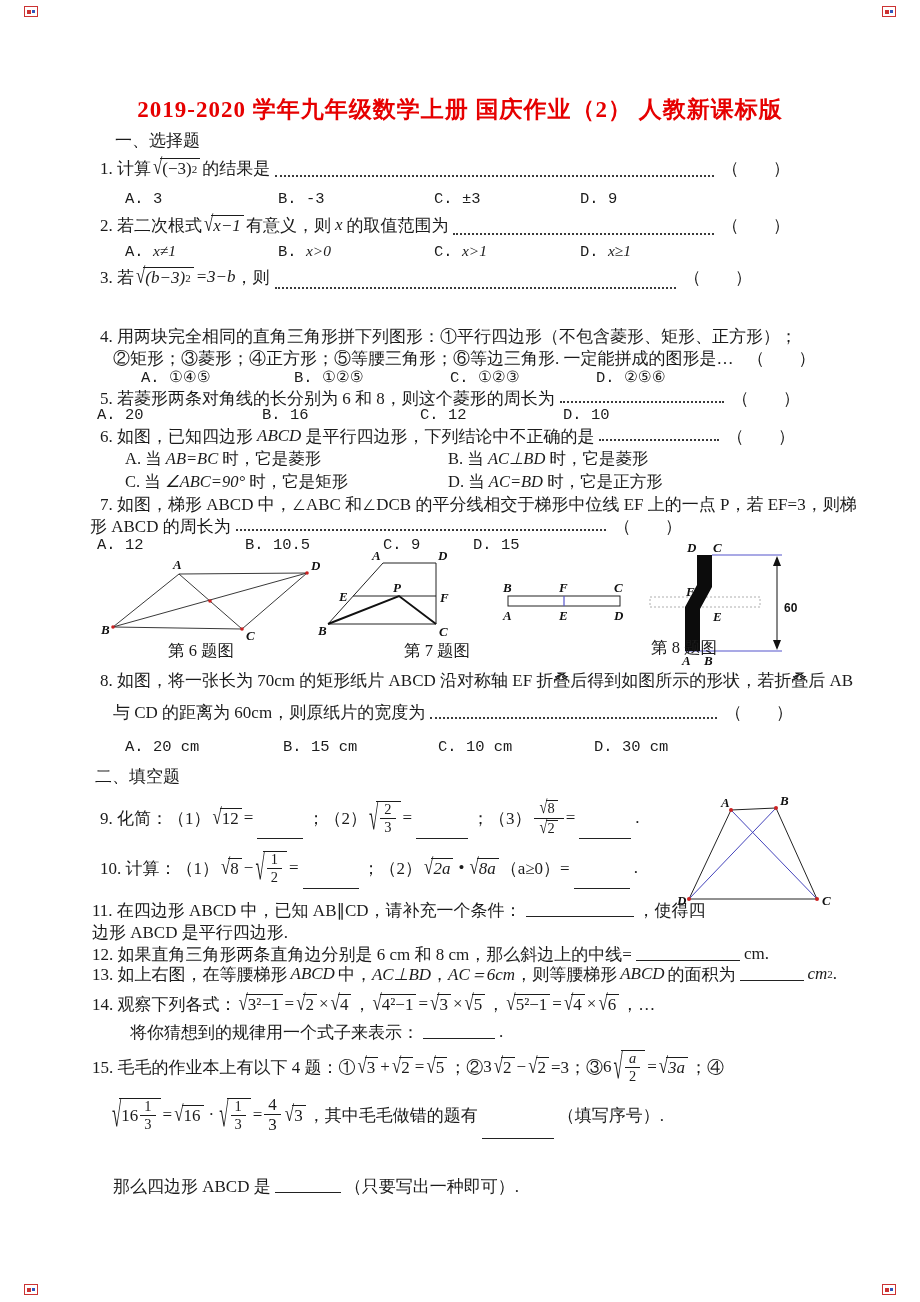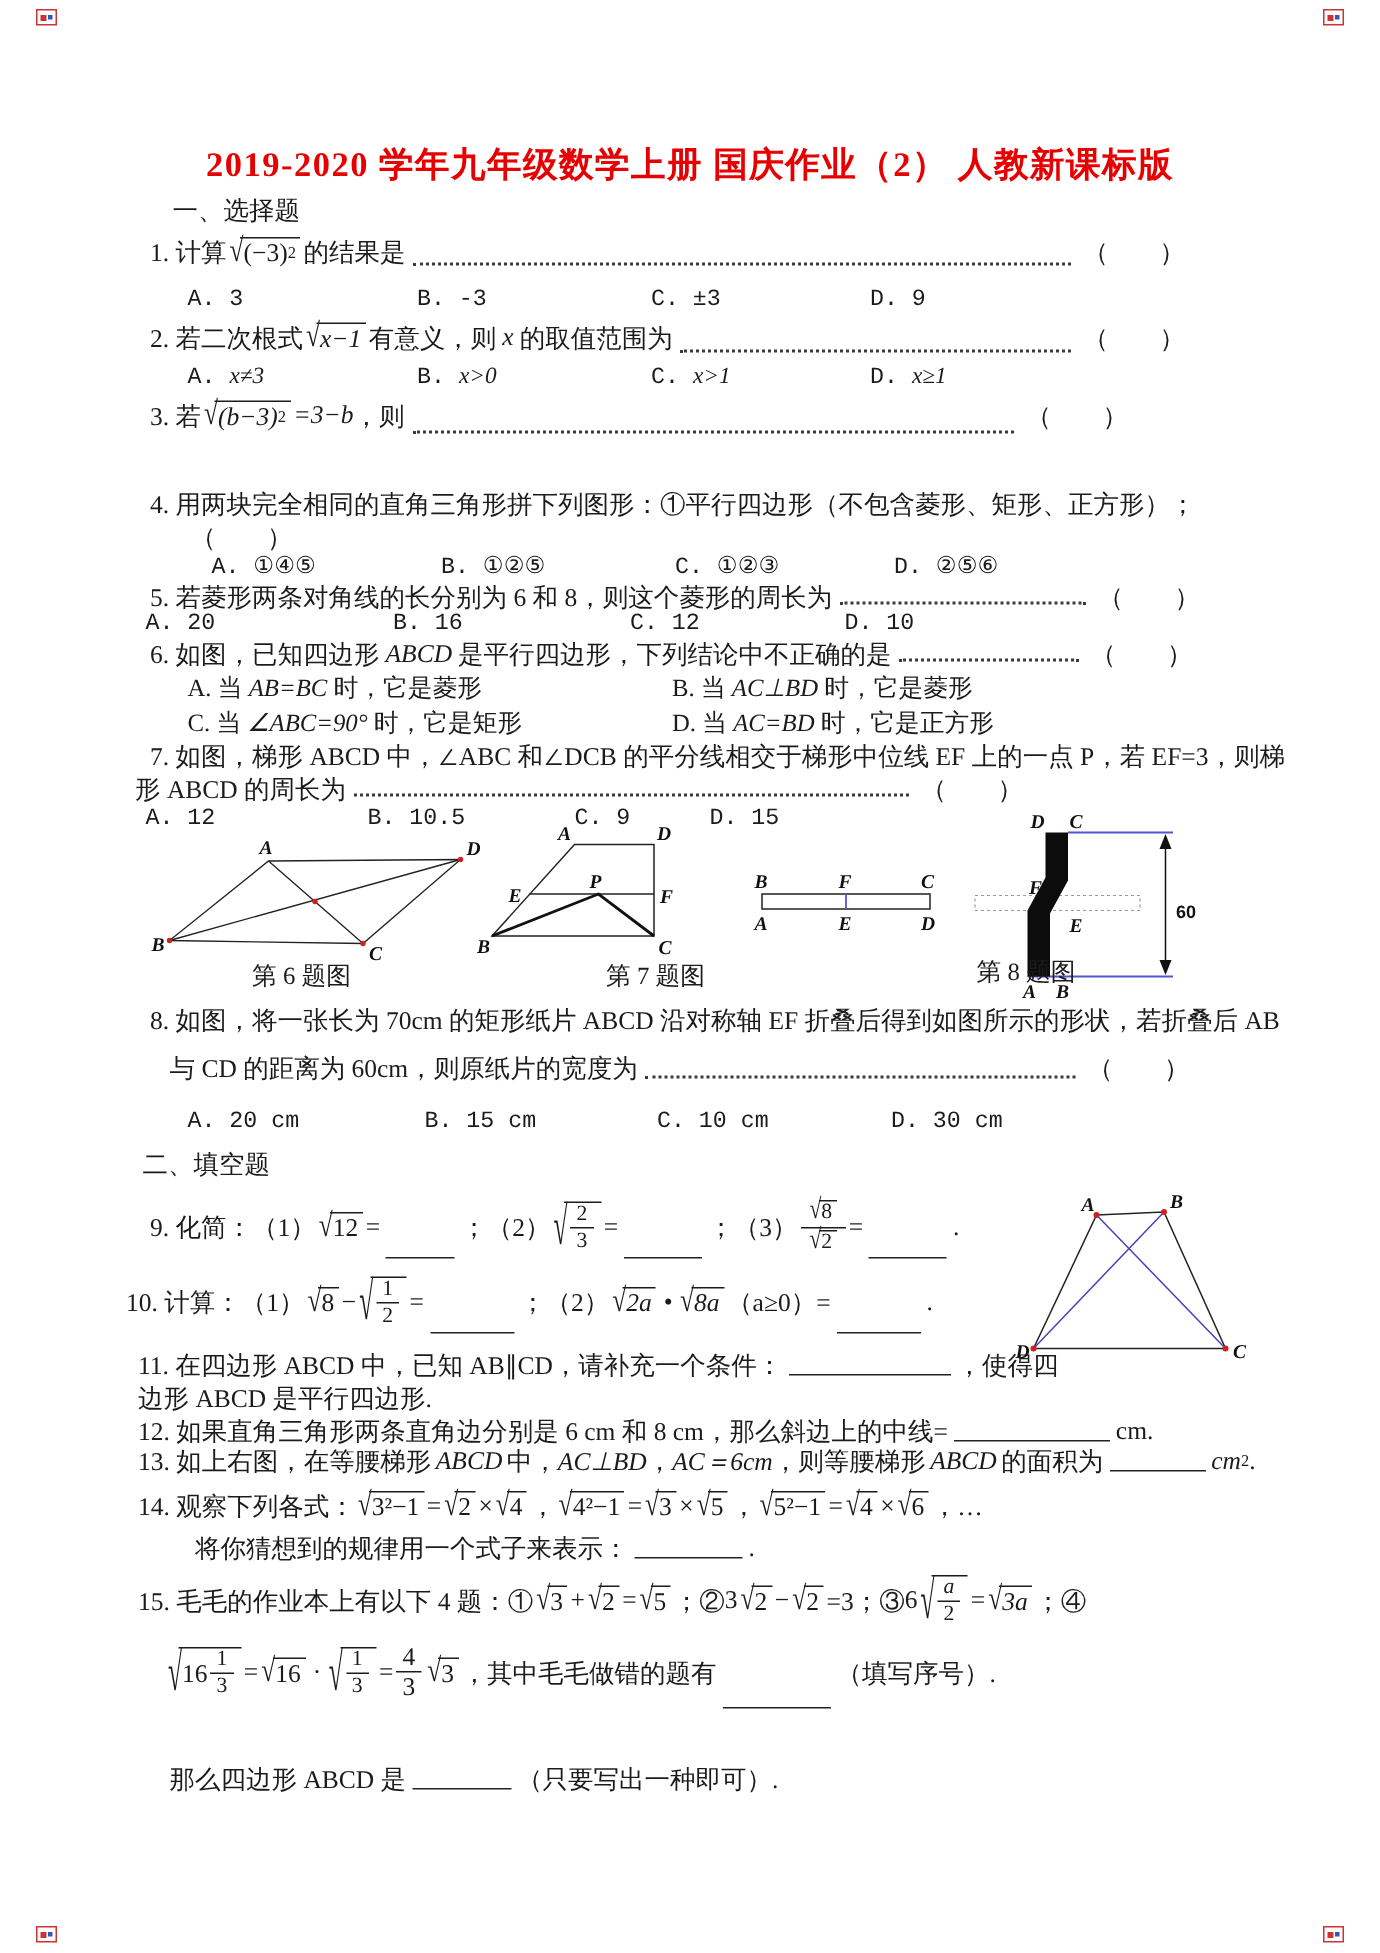--- a/index.html
+++ b/index.html
@@ -86,21 +86,21 @@
     <span class="sq">
         <span class="rad mi">x−1</span>
       </span>
     <span class="txt">有意义，则</span>
     <span class="mi" style="margin:0 4px">x</span>
     <span class="txt">的取值范围为</span>
     <span class="ld"></span>
     <span class="txt">（　　）</span>
   </div>
   <div class="row" style="top:242px;left:0">
-    <span class="op" style="left:125px"><span>A.</span> <span class="mi">x≠3</span></span>
+    <span class="op" style="left:125px"><span>A.</span> <span class="mi">x≠1</span></span>
     <span class="op" style="left:278px"><span>B.</span> <span class="mi">x&gt;0</span></span>
     <span class="op" style="left:434px"><span>C.</span> <span class="mi">x&gt;1</span></span>
     <span class="op" style="left:580px"><span>D.</span> <span class="mi">x≥1</span></span>
   </div>
 
   <div class="ln" style="top:258px;left:100px;width:652px;height:38px">
     <span class="txt">3. 若</span>
     <span class="sq">
         <span class="rad">
           <span class="mi">(b−3)</span>
@@ -110,20 +110,21 @@
     <span class="mi">=3−b</span>
     <span class="txt">，则</span>
     <span class="ld"></span>
     <span class="txt">（　　）</span>
   </div>
 
   <div class="ln" style="top:324px;left:100px">
     <span class="txt">4. 用两块完全相同的直角三角形拼下列图形：①平行四边形（不包含菱形、矩形、正方形）；</span>
   </div>
   <div class="ln" style="top:346px;left:113px">
+    <span class="txt">②矩形；③菱形；④正方形；⑤等腰三角形；⑥等边三角形. 一定能拼成的图形是…</span>
     <span class="txt" style="margin-left:14px">（　　）</span>
   </div>
   <div class="row" style="top:368px;left:16px">
     <span class="op" style="left:125px">A. ①④⑤</span>
     <span class="op" style="left:278px">B. ①②⑤</span>
     <span class="op" style="left:434px">C. ①②③</span>
     <span class="op" style="left:580px">D. ②⑤⑥</span>
   </div>
 
   <div class="ln" style="top:386px;left:100px;width:700px">
@@ -292,21 +293,21 @@
           <span class="sq">
             <span class="rad">2</span>
           </span>
         </span>
     </span>
     <span class="txt">=</span>
     <span class="bl" style="width:52px"></span>
     <span class="txt">.</span>
   </div>
 
-  <div class="ln" style="top:842px;left:84px;height:52px">
+  <div class="ln" style="top:842px;left:100px;height:52px">
     <span class="txt">10. 计算：（1）</span>
     <span class="sq">
         <span class="rad">8</span>
       </span>
     <span class="txt">−</span>
     <span class="sq t">
         <span class="rad">
           <span class="fr">
             <span class="fn">1</span>
             <span class="fd">2</span>

